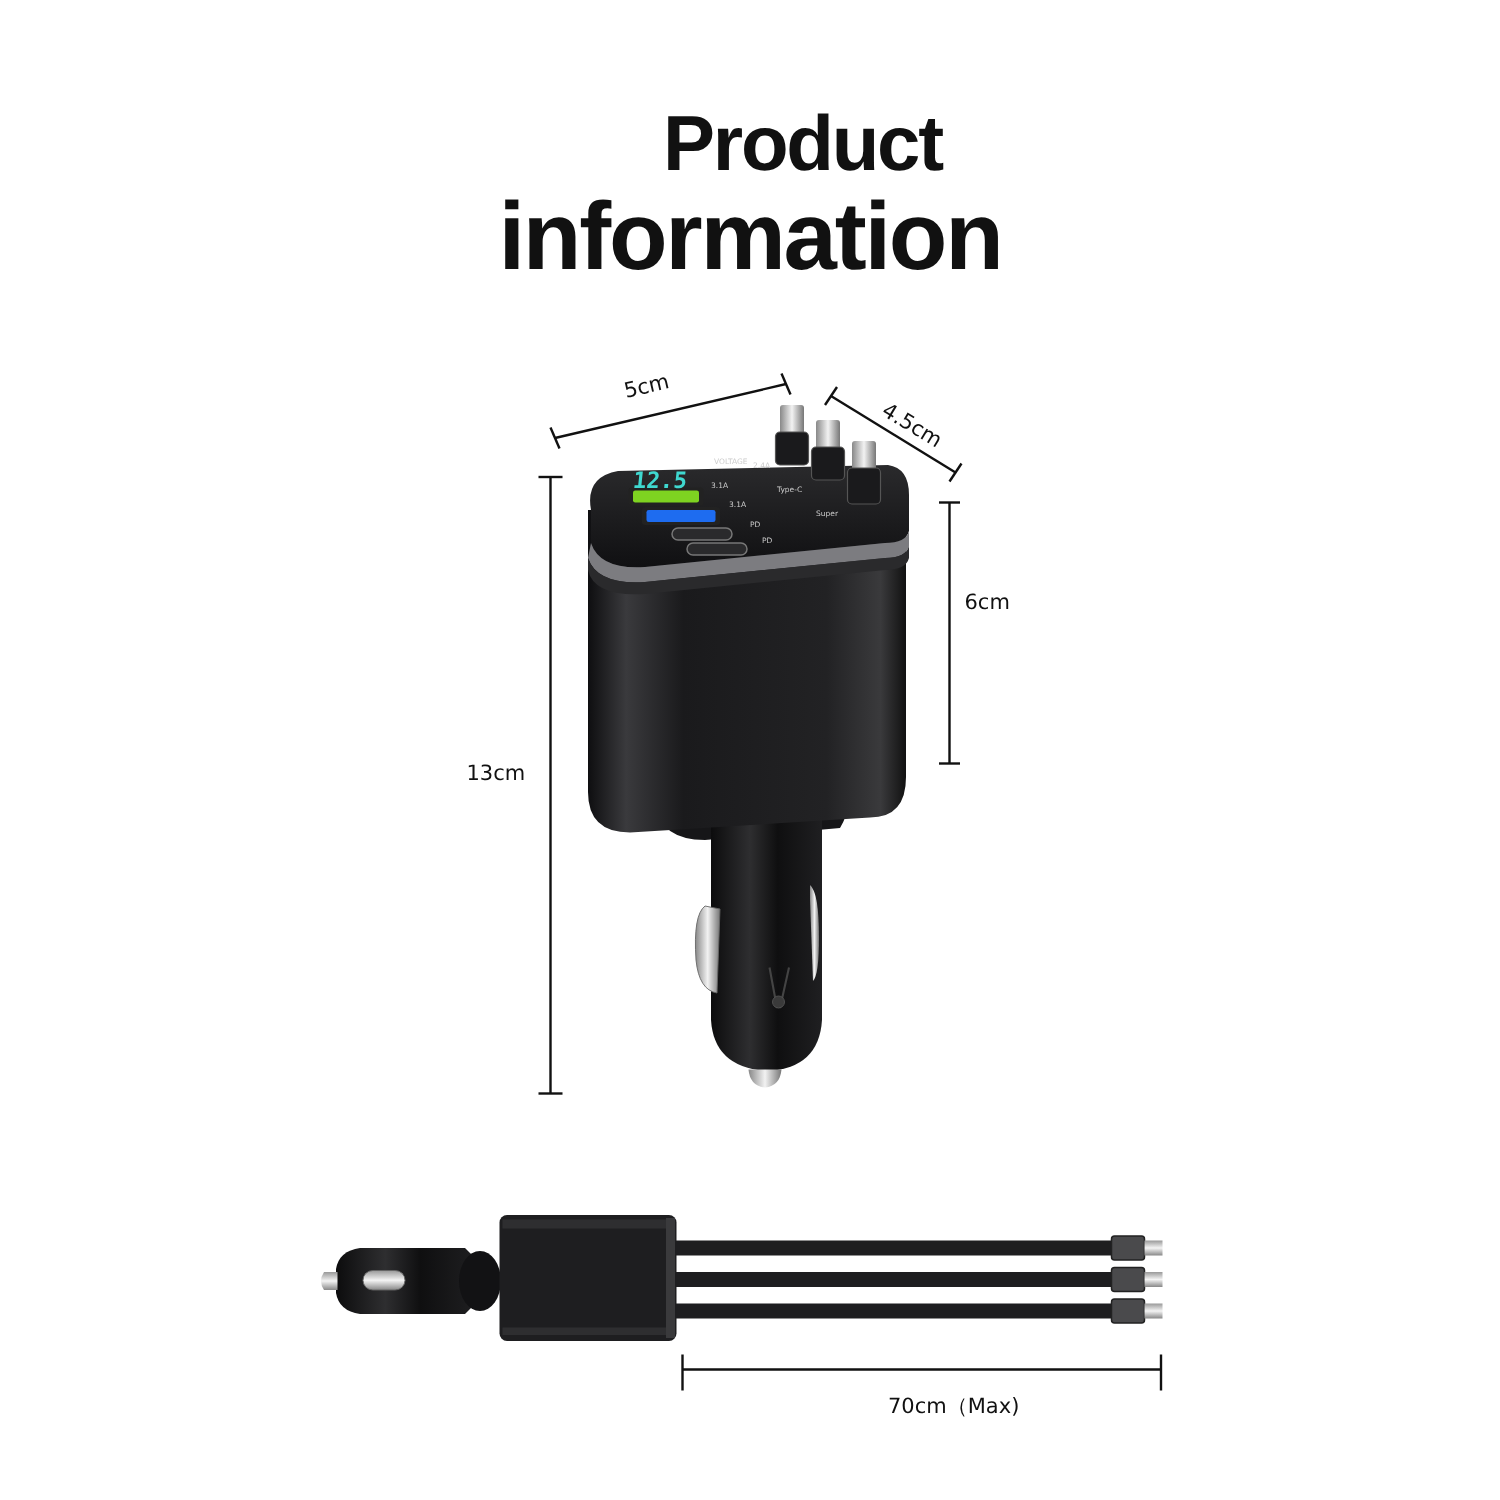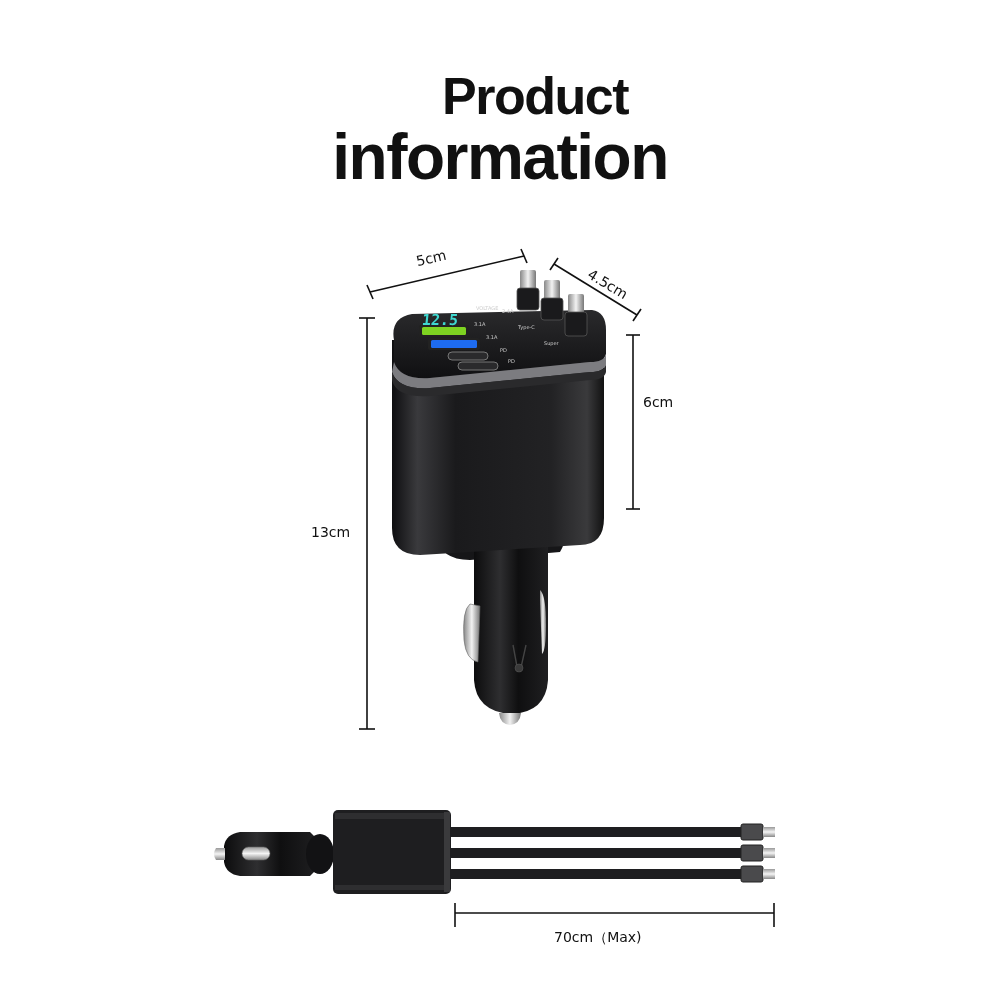--- a/index.html
+++ b/index.html
@@ -142,14 +142,14 @@
 <div class="tiny" style="left:486px;top:334px;">3.1A</div>
 <div class="tiny" style="left:500px;top:347px;">PD</div>
 <div class="tiny" style="left:508px;top:358px;">PD</div>
 <div class="tiny" style="left:502px;top:308px;">2.4A</div>
 <div class="tiny" style="left:518px;top:324px;">Type-C</div>
 <div class="tiny" style="left:544px;top:340px;">Super</div>
 
 <div class="dim-label" style="left:416px;top:250px;transform:rotate(-13deg);">5cm</div>
 <div class="dim-label" style="left:586px;top:276px;transform:rotate(31deg);">4.5cm</div>
 <div class="dim-label" style="left:643px;top:394px;">6cm</div>
-<div class="dim-label" style="left:311px;top:524px;">13cm</div>
-<div class="dim-label" style="left:554px;top:929px;">70cm（Max)</div>
+<div class="dim-label" style="left:311px;top:508px;">13cm</div>
+<div class="dim-label" style="left:592px;top:929px;">70cm（Max)</div>
 
 </body></html>

